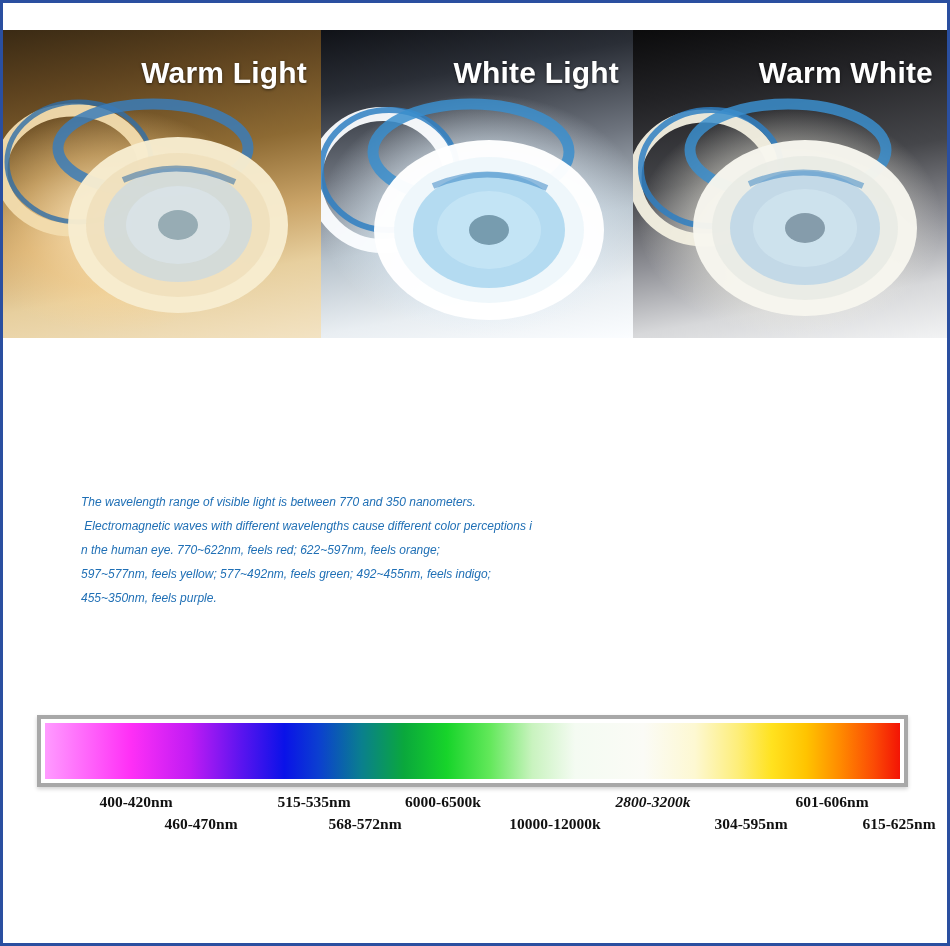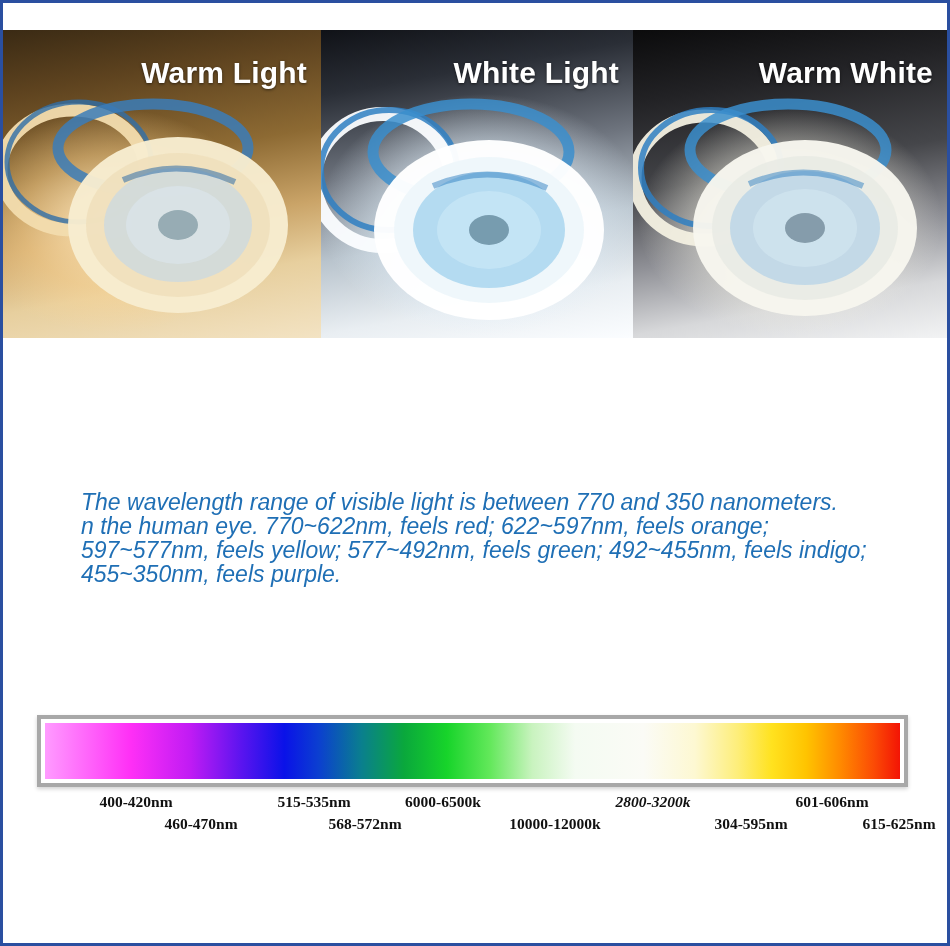--- a/index.html
+++ b/index.html
@@ -26,21 +26,21 @@
       radial-gradient(ellipse 210px 155px at 52% 60%, rgba(255,255,255,.99) 0%, rgba(226,240,250,.6) 42%, rgba(20,22,26,0) 78%),
       linear-gradient(170deg,#101217 0%, #2a2e36 18%, #6e747e 42%, #b9c4cd 64%, #e9eef2 84%, #fbfdff 100%);
   }
   
   .reel{position:absolute;left:0;top:0;width:100%;height:100%;}
   .photo-title{position:absolute;right:14px;top:26px;color:#ffffff;font-size:30px;font-weight:700;
     letter-spacing:.2px;text-shadow:0 1px 3px rgba(0,0,0,.55);white-space:nowrap;}
 
   
   .blurb{position:absolute;left:78px;top:487px;width:830px;color:#1f6fb5;
-    font-family:"Liberation Sans",sans-serif;font-style:italic;font-size:23px;line-height:24px;}
+    font-family:"Liberation Sans",sans-serif;font-style:italic;font-size:12px;line-height:24px;}
   .blurb div{white-space:pre;}
 
   
   .spectrum-wrap{position:absolute;left:34px;top:712px;width:871px;height:72px;}
   .spectrum-frame{position:absolute;inset:0;border:4px solid #a8a8a8;box-sizing:border-box;
      box-shadow:0 2px 4px rgba(0,0,0,.18);background:#fff;}
   .spectrum-bar{position:absolute;left:4px;top:4px;right:4px;bottom:4px;
     background:linear-gradient(90deg,
       #ff9bff 0%,
       #ff2ff6 10%,
@@ -120,20 +120,21 @@
         <ellipse cx="172" cy="198" rx="20" ry="15" fill="#7d95a3" opacity=".9"></ellipse>
         <path d="M116 154 Q172 130 230 156" fill="none" stroke="#2f7fc2" stroke-width="6" opacity=".5"></path>
       </svg>
       <div class="photo-title">Warm White</div>
     </div>
 
   </div>
 
   <div class="blurb">
     <div>The wavelength range of visible light is between 770 and 350 nanometers.</div>
+    <div> Electromagnetic waves with different wavelengths cause different color perceptions i</div>
     <div>n the human eye. 770~622nm, feels red; 622~597nm, feels orange;</div>
     <div>597~577nm, feels yellow; 577~492nm, feels green; 492~455nm, feels indigo;</div>
     <div>455~350nm, feels purple.</div>
   </div>
 
   <div class="spectrum-wrap">
     <div class="spectrum-frame">
       <div class="spectrum-bar" id="spectrum-gradient" style="background: linear-gradient(90deg, rgb(255, 155, 255) 0%, rgb(255, 47, 246) 10%, rgb(192, 27, 244) 17%, rgb(90, 20, 239) 23%, rgb(10, 18, 232) 28%, rgb(11, 63, 208) 32%, rgb(10, 127, 142) 37%, rgb(10, 168, 60) 42%, rgb(23, 212, 42) 47%, rgb(98, 232, 90) 52%, rgb(201, 243, 191) 57%, rgb(244, 251, 242) 62%, rgb(251, 251, 246) 70%, rgb(253, 248, 210) 76%, rgb(253, 238, 122) 81%, rgb(255, 226, 31) 85%, rgb(255, 196, 0) 89%, rgb(255, 138, 0) 93%, rgb(251, 74, 5) 97%, rgb(243, 20, 5) 100%);"></div>
     </div>
   </div>

